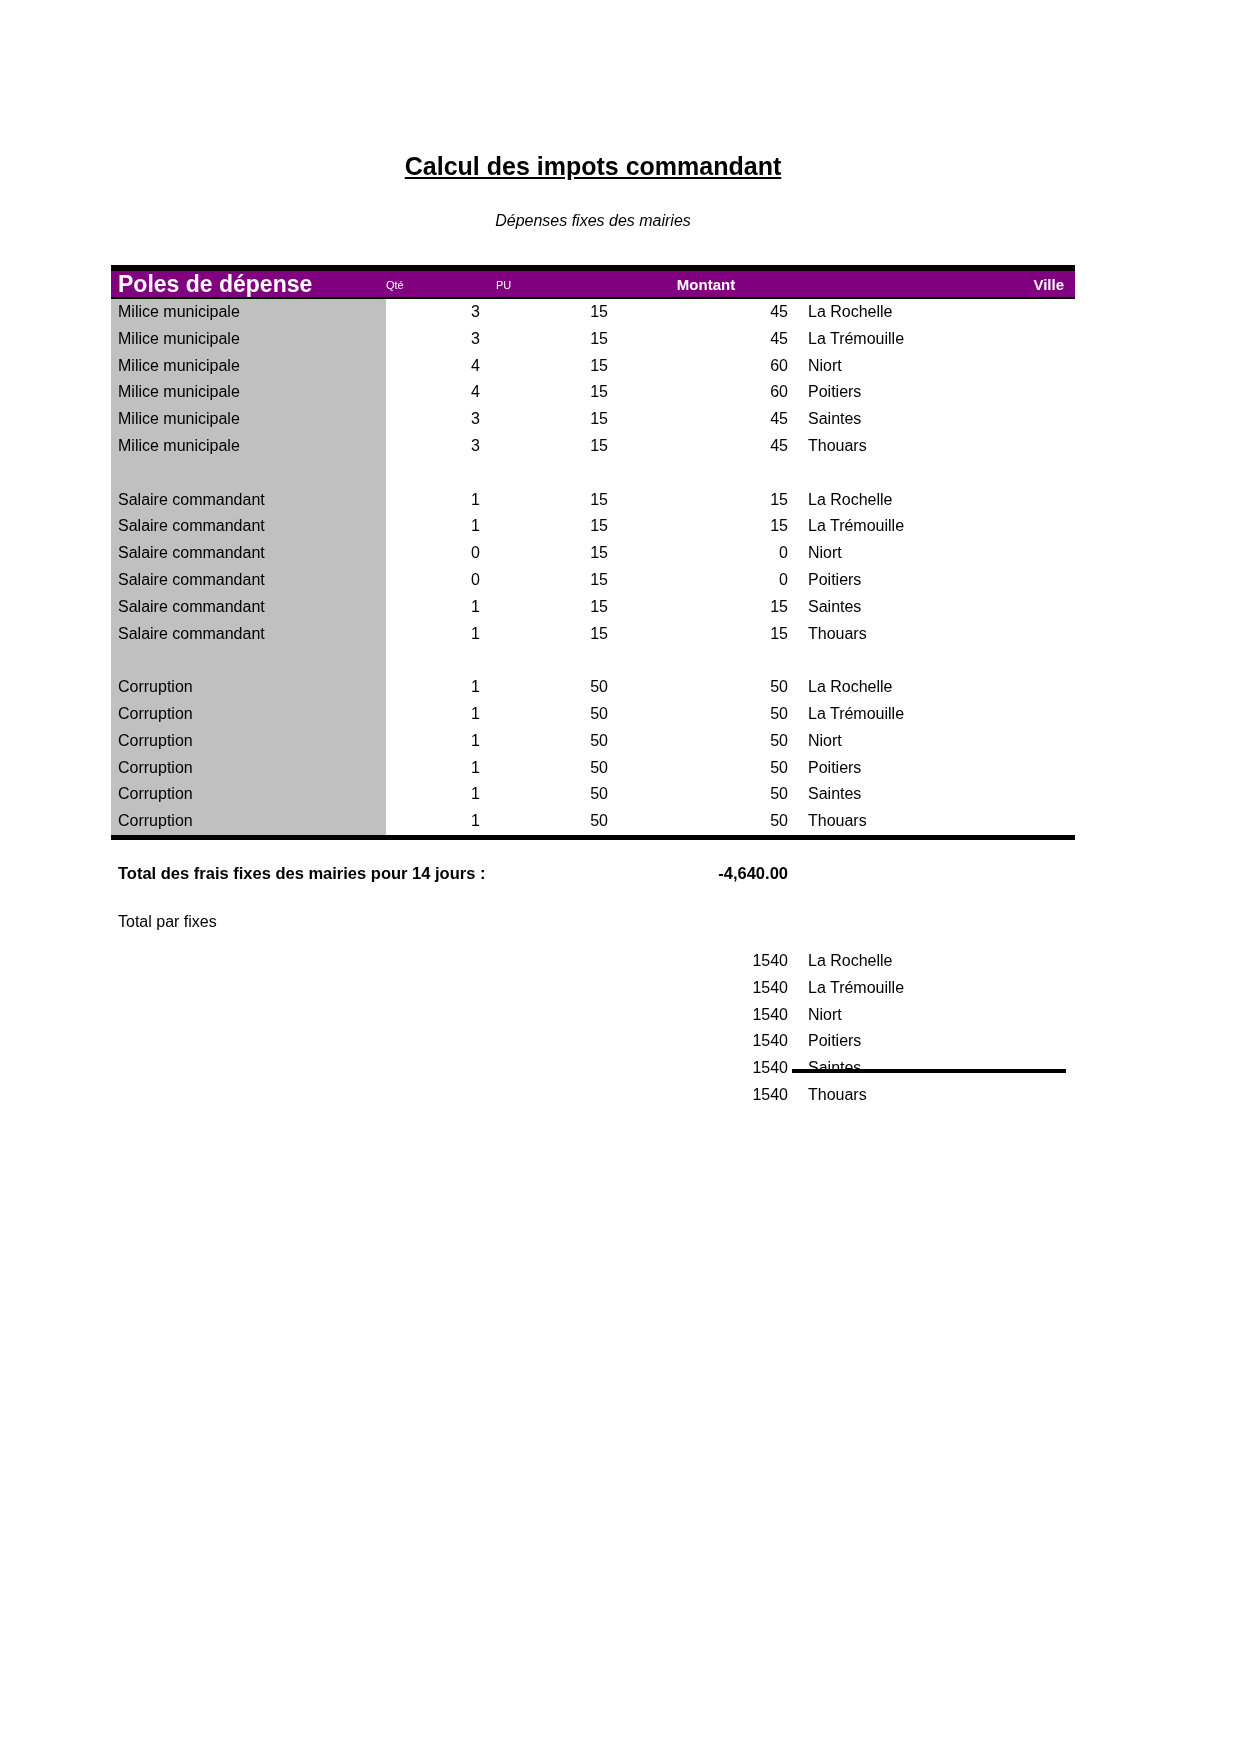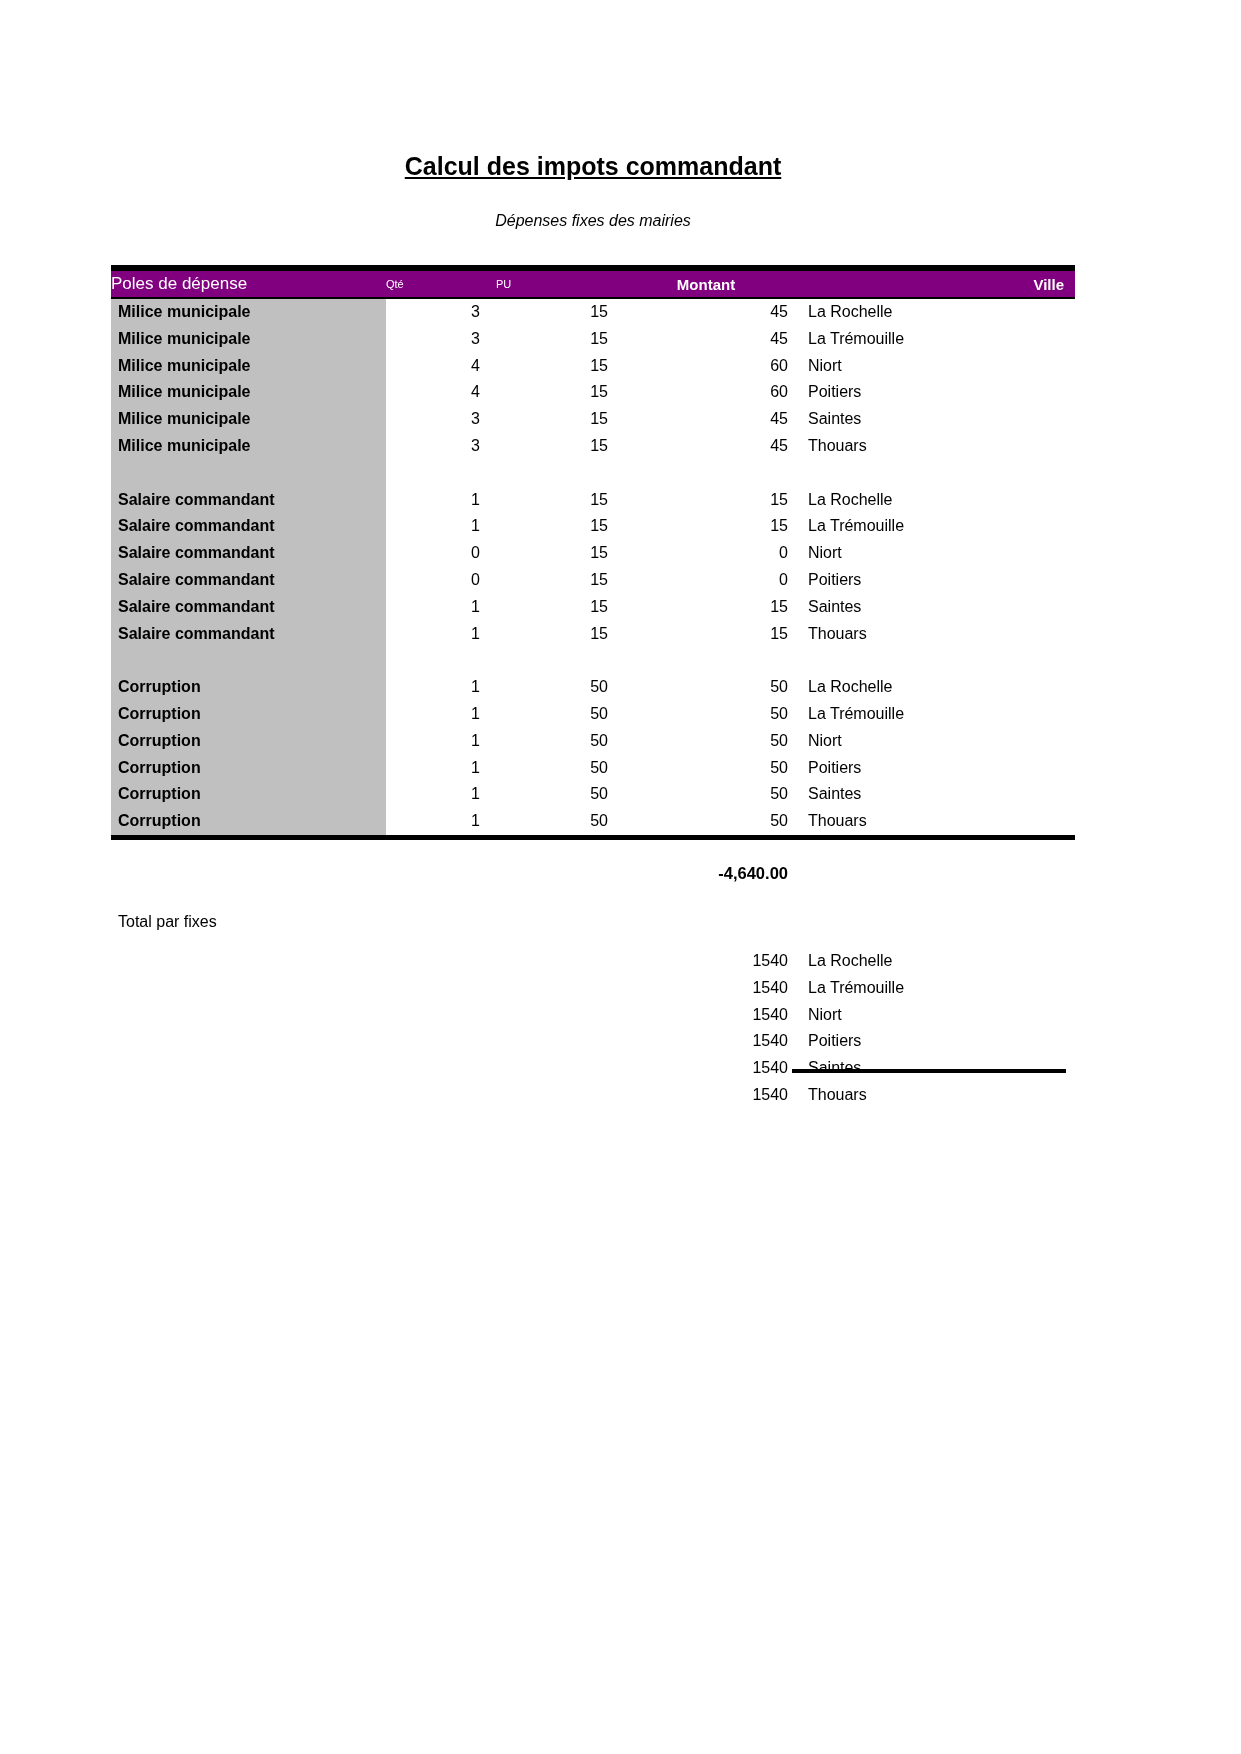--- a/index.html
+++ b/index.html
@@ -18,33 +18,33 @@
     position:absolute; top:212px; left:111px; width:964px;
     text-align:center; font-size:16px; font-style:italic;
   }
   .thead {
     position:absolute; top:265px; left:111px; width:964px; height:34px;
     background:var(--hdr,#800080); color:#fff;
     border-top:6px solid #000; border-bottom:2px solid #000;
     display:grid; grid-template-columns:275px 110px 128px 176px 275px;
     align-items:center;
   }
-  .h-pole   { font-size:17px; font-weight:normal; }
+  .h-pole   { font-size:23px; font-weight:bold; padding-left:7px; }
   .h-qty, .h-pu { font-size:11px; text-align:left; padding-right:16px; }
   .h-montant { font-size:15px; font-weight:bold; text-align:center; padding-right:12px; }
   .h-ville   { font-size:15px; font-weight:bold; text-align:right; padding-right:11px; }
   .tbody {
     position:absolute; top:299px; left:111px; width:964px;
     border-bottom:5px solid #000;
   }
   .trow {
     display:grid; grid-template-columns:275px 110px 128px 176px 275px;
     height:26.8px; line-height:26.8px; font-size:16px;
   }
-  .c-pole    { background:var(--colA,#C0C0C0); font-weight:bold; padding-left:7px; white-space:nowrap; }
+  .c-pole    { background:var(--colA,#C0C0C0); font-weight:normal; padding-left:7px; white-space:nowrap; }
   .c-qty     { text-align:right; padding-right:16px; }
   .c-pu      { text-align:right; padding-right:16px; }
   .c-montant { text-align:right; padding-right:12px; }
   .c-ville   { padding-left:8px; white-space:nowrap; }
   .total-line {
     position:absolute; top:860px; left:111px; width:689px; height:27px;
     line-height:27px; font-size:16.5px; font-weight:bold;
   }
   .total-label { float:left; padding-left:7px; }
   .total-value { float:right; padding-right:12px; }
@@ -215,20 +215,21 @@
     <div class="trow">
       <div class="c-pole">Corruption</div>
       <div class="c-qty">1</div>
       <div class="c-pu">50</div>
       <div class="c-montant">50</div>
       <div class="c-ville">Thouars</div>
     </div>
   </div>
 
 <div class="total-line">
+  <span class="total-label">Total des frais fixes des mairies pour 14 jours :</span>
   <span class="total-value">-4,640.00</span>
 </div>
 
 <div class="percity-label">Total par fixes</div>
 <div class="percity-rows">
     <div class="pvrow">
       <div class="pv-montant">1540</div>
       <div class="pv-ville">La Rochelle</div>
     </div>
     <div class="pvrow">

